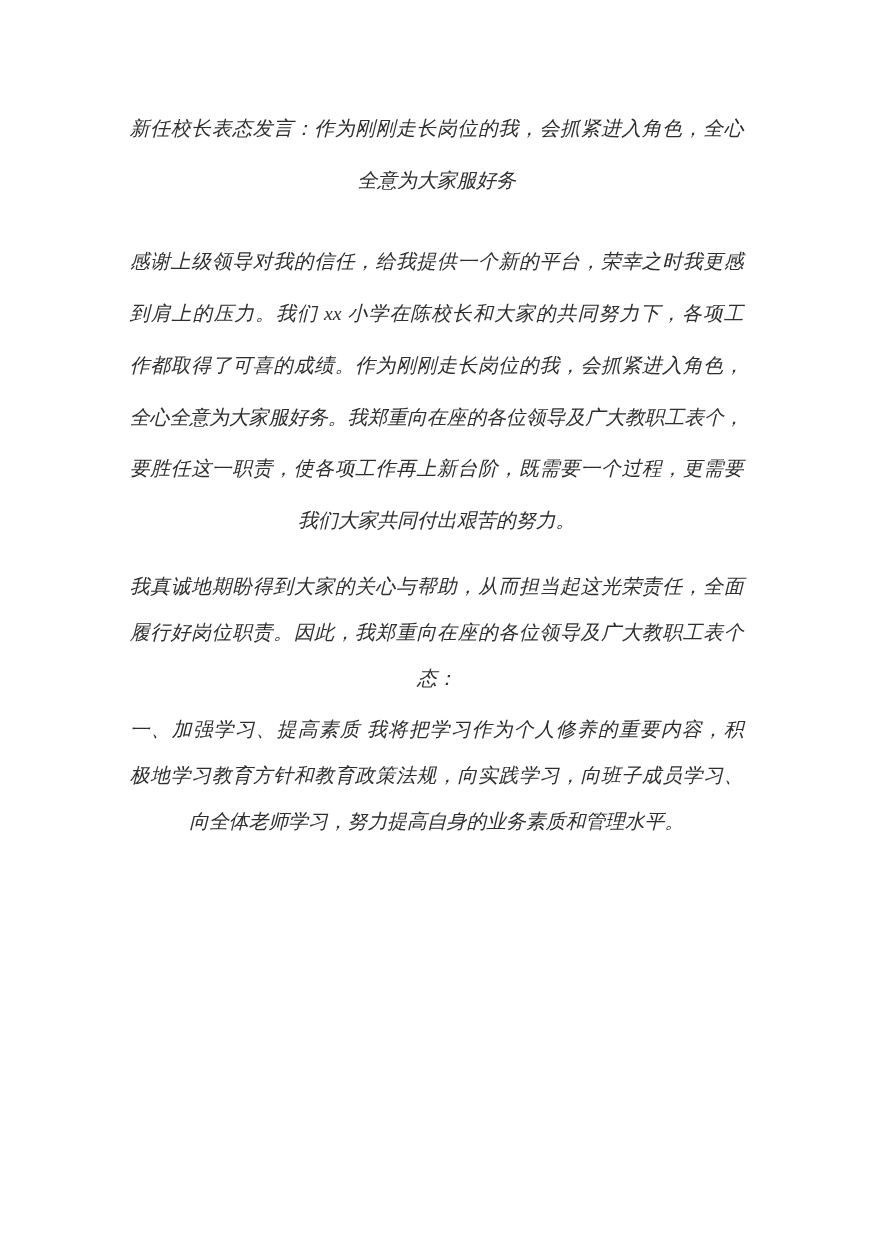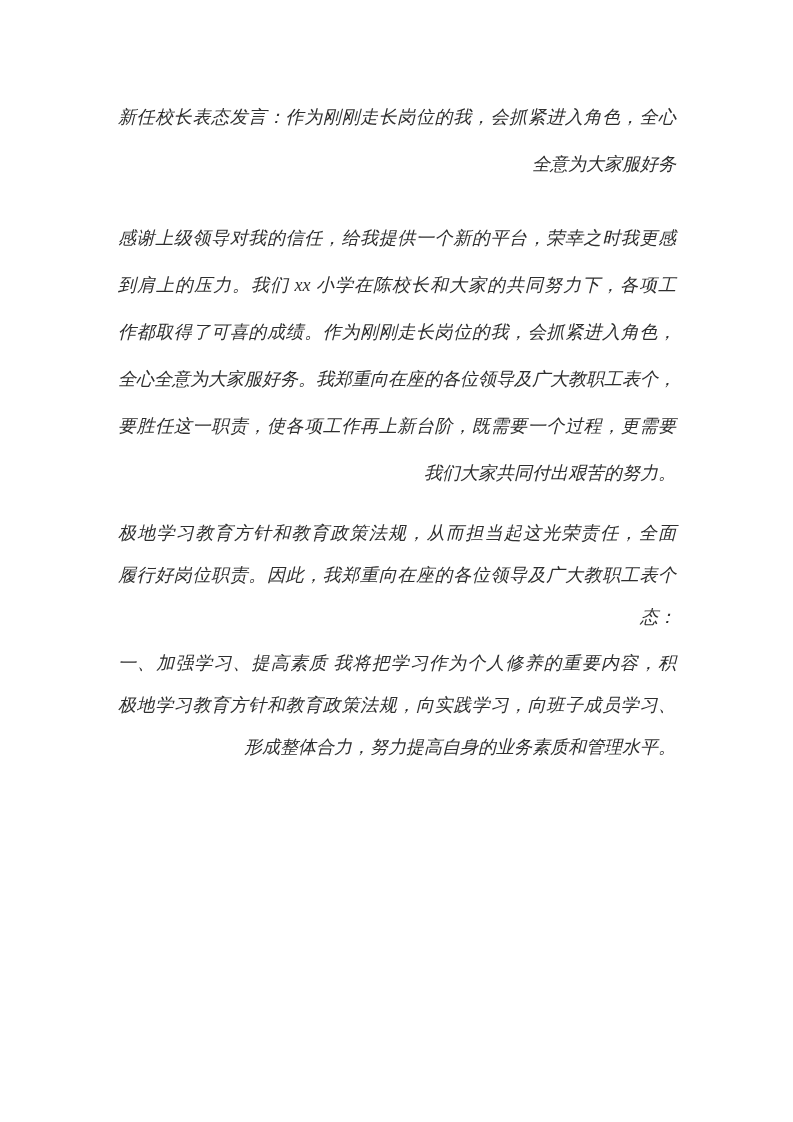--- a/index.html
+++ b/index.html
@@ -21,21 +21,21 @@
     color: #2e2e2e;
     letter-spacing: 0;
   }
   .para { margin: 0; }
   .lh-wide  { line-height: 47px; }
   .lh-tight { line-height: 42px; }
   .gap-title-p1 { margin-top: 27px; }
   .gap-p1-p2    { margin-top: 15px; }
   .gap-p2-p3    { margin-top: 4px;  }
   .gap-p3-p4    { margin-top: 38px; }
-  .line { text-align: right; }
+  .line { text-align: center; }
   .line.justify {
     text-align: justify;
     text-align-last: justify;
   }
 </style>
 </head>
 <body>
 
 <div class="page">
   <div class="text-block">
@@ -45,23 +45,23 @@
       </div>
     <div class="para lh-wide gap-title-p1">
         <div class="line justify">感谢上级领导对我的信任，给我提供一个新的平台，荣幸之时我更感</div>
         <div class="line justify">到肩上的压力。我们 xx 小学在陈校长和大家的共同努力下，各项工</div>
         <div class="line justify">作都取得了可喜的成绩。作为刚刚走长岗位的我，会抓紧进入角色，</div>
         <div class="line justify">全心全意为大家服好务。我郑重向在座的各位领导及广大教职工表个，</div>
         <div class="line justify">要胜任这一职责，使各项工作再上新台阶，既需要一个过程，更需要</div>
         <div class="line">我们大家共同付出艰苦的努力。</div>
       </div>
     <div class="para lh-tight gap-p1-p2">
-        <div class="line justify">极地学习教育方针和教育政策法规，从而担当起这光荣责任，全面</div>
+        <div class="line justify">我真诚地期盼得到大家的关心与帮助，从而担当起这光荣责任，全面</div>
         <div class="line justify">履行好岗位职责。因此，我郑重向在座的各位领导及广大教职工表个</div>
         <div class="line">态：</div>
       </div>
     <div class="para lh-tight gap-p2-p3">
         <div class="line justify">一、加强学习、提高素质 我将把学习作为个人修养的重要内容，积</div>
         <div class="line justify">极地学习教育方针和教育政策法规，向实践学习，向班子成员学习、</div>
-        <div class="line">形成整体合力，努力提高自身的业务素质和管理水平。</div>
+        <div class="line">向全体老师学习，努力提高自身的业务素质和管理水平。</div>
       </div>
   </div>
 </div>
 
 </body></html>

